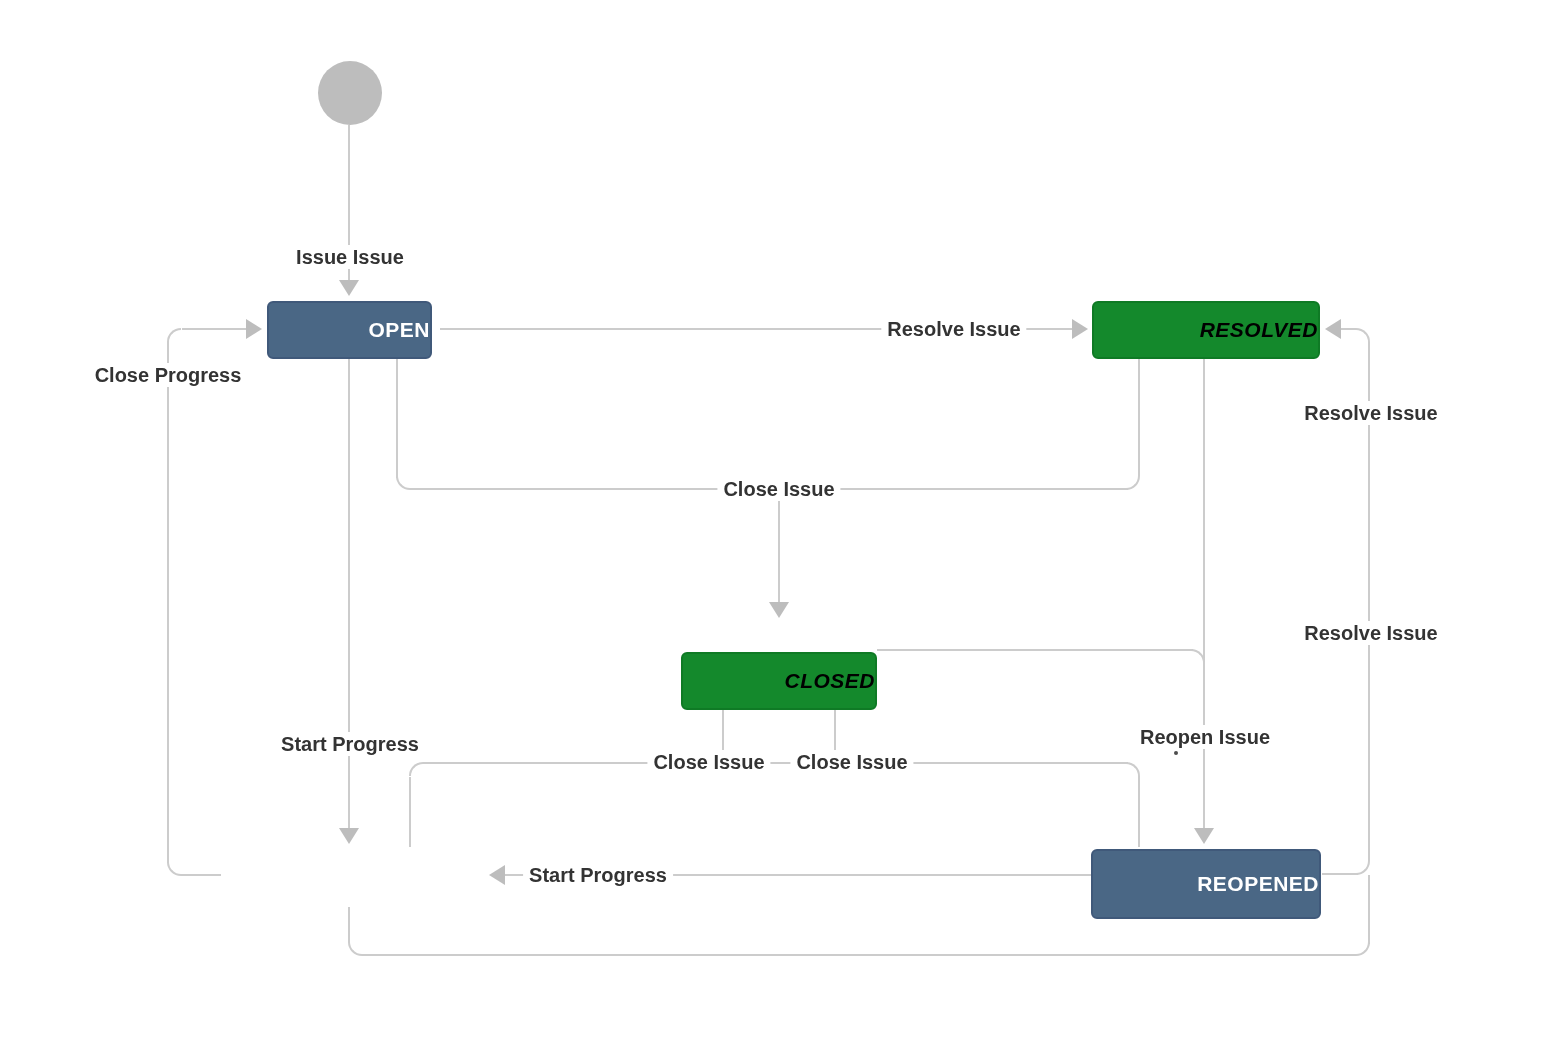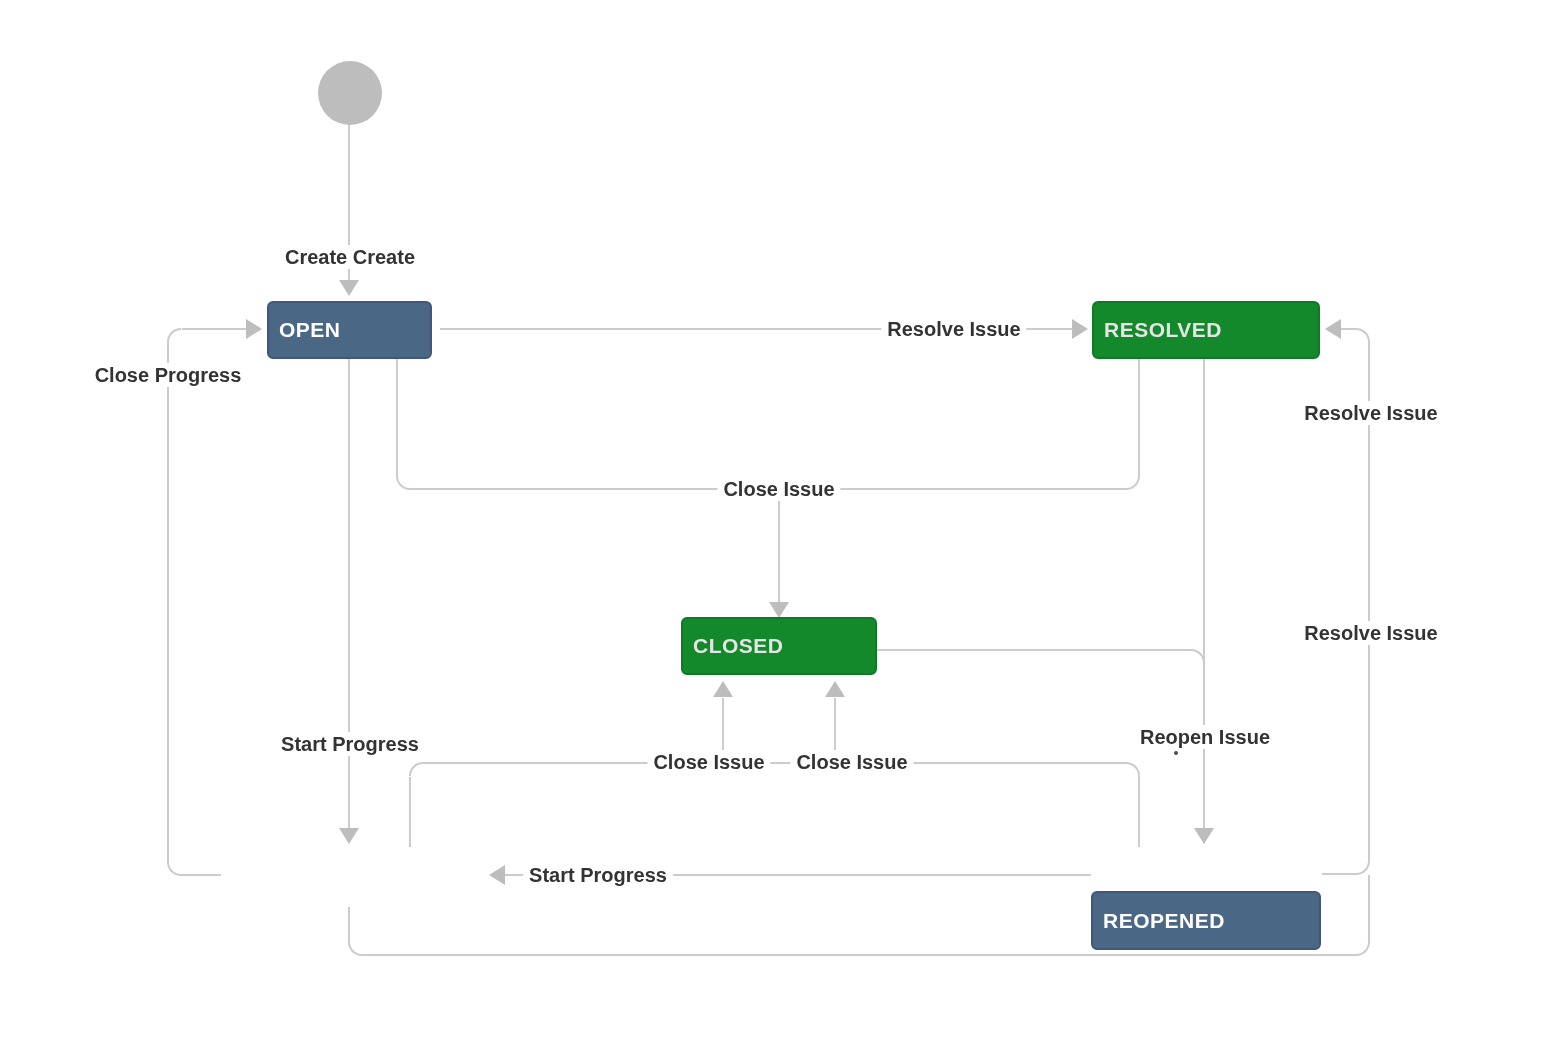--- a/index.html
+++ b/index.html
@@ -6,28 +6,28 @@
   #stage{
     position:relative;
     width:1557px;height:1047px;
     background:#ffffff;
     font-family:"Liberation Sans", sans-serif;
     overflow:hidden;
   }
   
   .node{
     position:absolute;
-    display:flex;align-items:center;justify-content:flex-start;
+    display:flex;align-items:center;justify-content:flex-end;
     border-radius:6px;
     font-weight:700;font-size:21px;letter-spacing:.5px;
     box-sizing:border-box;
     padding-left:10px;
   }
   .node-slate{background:#4a6785;border:2px solid #40597a;color:#ffffff;}
-  .node-green{background:#14892c;border:2px solid #0f7a25;color:#e5e5e5;}
+  .node-green{background:#14892c;border:2px solid #0f7a25;color:#000000;font-style:italic;}
   .node-yellow{background:#ffd351;border:2px solid #f4c22e;color:#5e4803;}
   .start-circle{
     position:absolute;border-radius:50%;
     background:#bdbdbd;
   }
   
   .hline,.vline{position:absolute;background:#cccccc;}
   .hline{height:2px;}
   .vline{width:2px;}
   .corner{
@@ -121,30 +121,30 @@
   <div class="start-circle" style="left:318px;top:61px;width:64px;height:64px"></div>
 
   <div class="node node-slate" style="left:267px;top:301px;width:165px;height:58px">
     <span>OPEN</span>
   </div>
 
   <div class="node node-green" style="left:1092px;top:301px;width:228px;height:58px">
     <span>RESOLVED</span>
   </div>
 
-  <div class="node node-green" style="left:681px;top:617px;width:196px;height:58px">
+  <div class="node node-green" style="left:681px;top:652px;width:196px;height:58px">
     <span>CLOSED</span>
   </div>
 
 
-  <div class="node node-slate" style="left:1091px;top:891px;width:230px;height:59px">
+  <div class="node node-slate" style="left:1091px;top:849px;width:230px;height:70px">
     <span>REOPENED</span>
   </div>
 
-  <span class="tlabel" style="left:350px;top:257px">Create Create</span>
+  <span class="tlabel" style="left:350px;top:257px">Issue Issue</span>
 
   <span class="tlabel" style="left:954px;top:329px">Resolve Issue</span>
 
   <span class="tlabel" style="left:168px;top:375px">Close Progress</span>
 
   <span class="tlabel" style="left:779px;top:489px">Close Issue</span>
 
   <span class="tlabel" style="left:1371px;top:413px">Resolve Issue</span>
 
   <span class="tlabel" style="left:1371px;top:633px">Resolve Issue</span>

